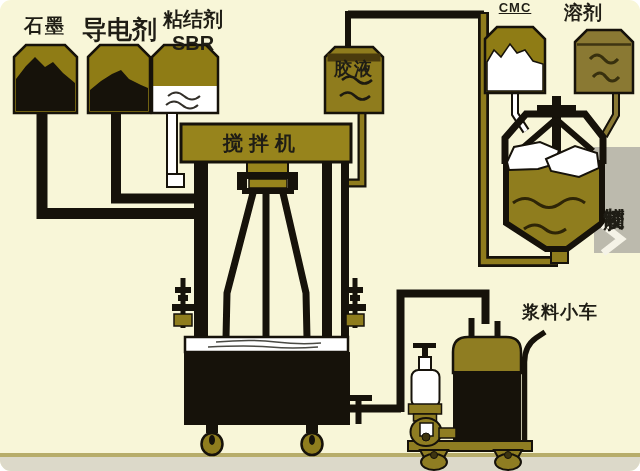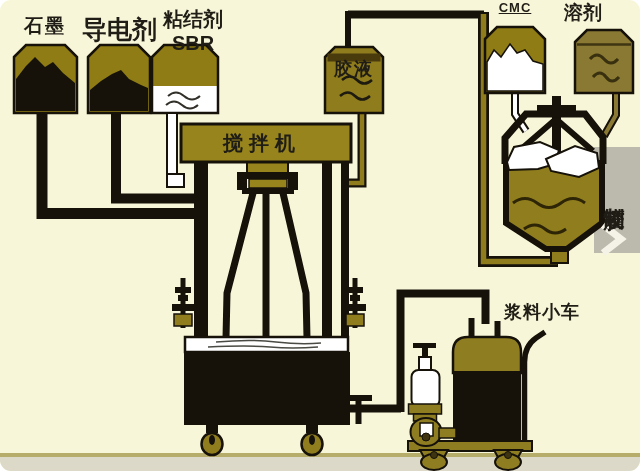--- a/index.html
+++ b/index.html
@@ -20,21 +20,21 @@
   }
   #lab-graphite{left:12px;top:13px;width:66px;font-size:19px;letter-spacing:2px;}
   #lab-conductive{left:82px;top:13px;width:72px;font-size:25px;}
   #lab-binder{left:158px;top:7px;width:70px;font-size:20px;line-height:1.2;}
   #lab-glue{left:325px;top:20px;width:58px;font-size:18px;letter-spacing:2px;margin-top:37px;}
   #lab-cmc{left:483px;top:0px;width:64px;font-size:13px;letter-spacing:1px;text-decoration:underline;}
   #lab-solvent{left:555px;top:0px;width:56px;font-size:19px;}
   #lab-mixer{left:181px;top:124px;width:162px;height:38px;line-height:38px;font-size:20px;letter-spacing:6px;}
   #lab-gluetank{left:600px;top:146px;width:28px;height:90px;font-size:21px;
     writing-mode:vertical-rl;text-orientation:upright;line-height:28px;white-space:normal;}
-  #lab-cart{left:496px;top:300px;width:92px;font-size:18px;letter-spacing:1px;}
+  #lab-cart{left:514px;top:300px;width:92px;font-size:18px;letter-spacing:1px;}
 </style>
 </head>
 <body>
 
 <div class="stage">
 
   <div class="floor"></div>
 
   <svg class="art" viewBox="0 0 640 471" stroke-linecap="butt" stroke-linejoin="miter">
 

